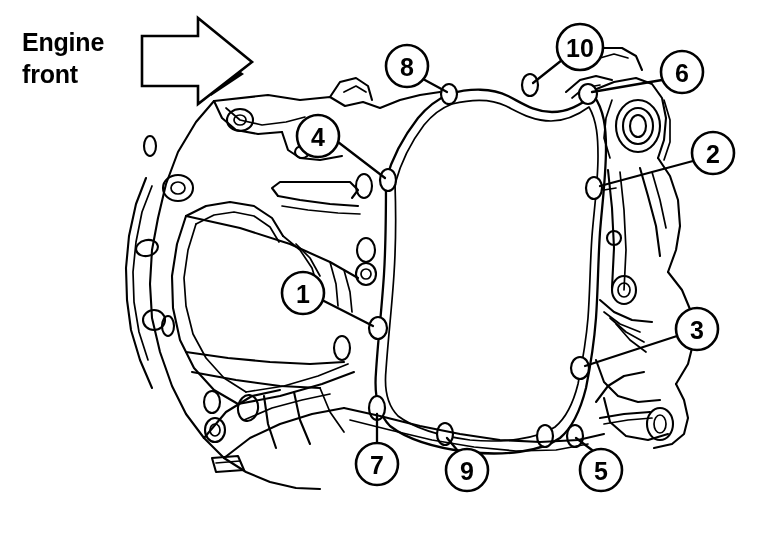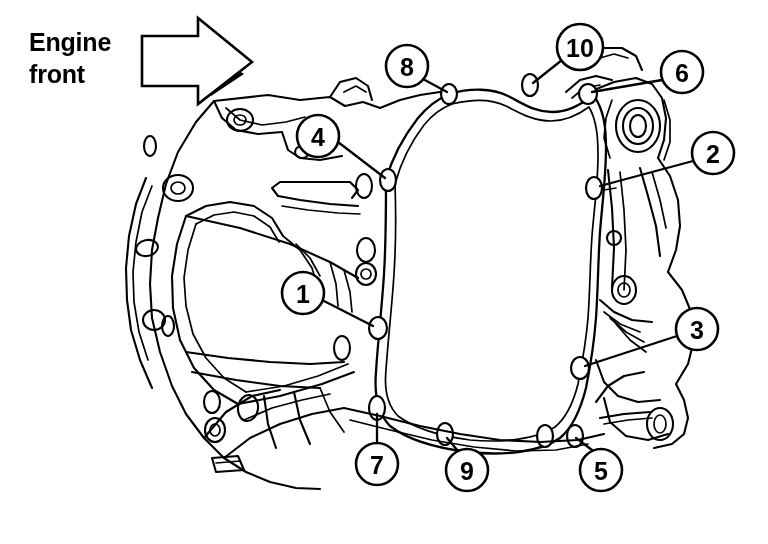--- a/index.html
+++ b/index.html
@@ -17,21 +17,21 @@
   }
   #diagram-svg {
     position: absolute;
     left: 0;
     top: 0;
     width: 768px;
     height: 544px;
   }
   .direction-label {
     position: absolute;
-    left: 29px;
+    left: 22px;
     top: 26px;
     font-family: "Liberation Sans", sans-serif;
     font-size: 25px;
     font-weight: 700;
     line-height: 1.28;
     color: #000000;
     letter-spacing: -0.2px;
     white-space: pre-line;
     user-select: none;
   }

